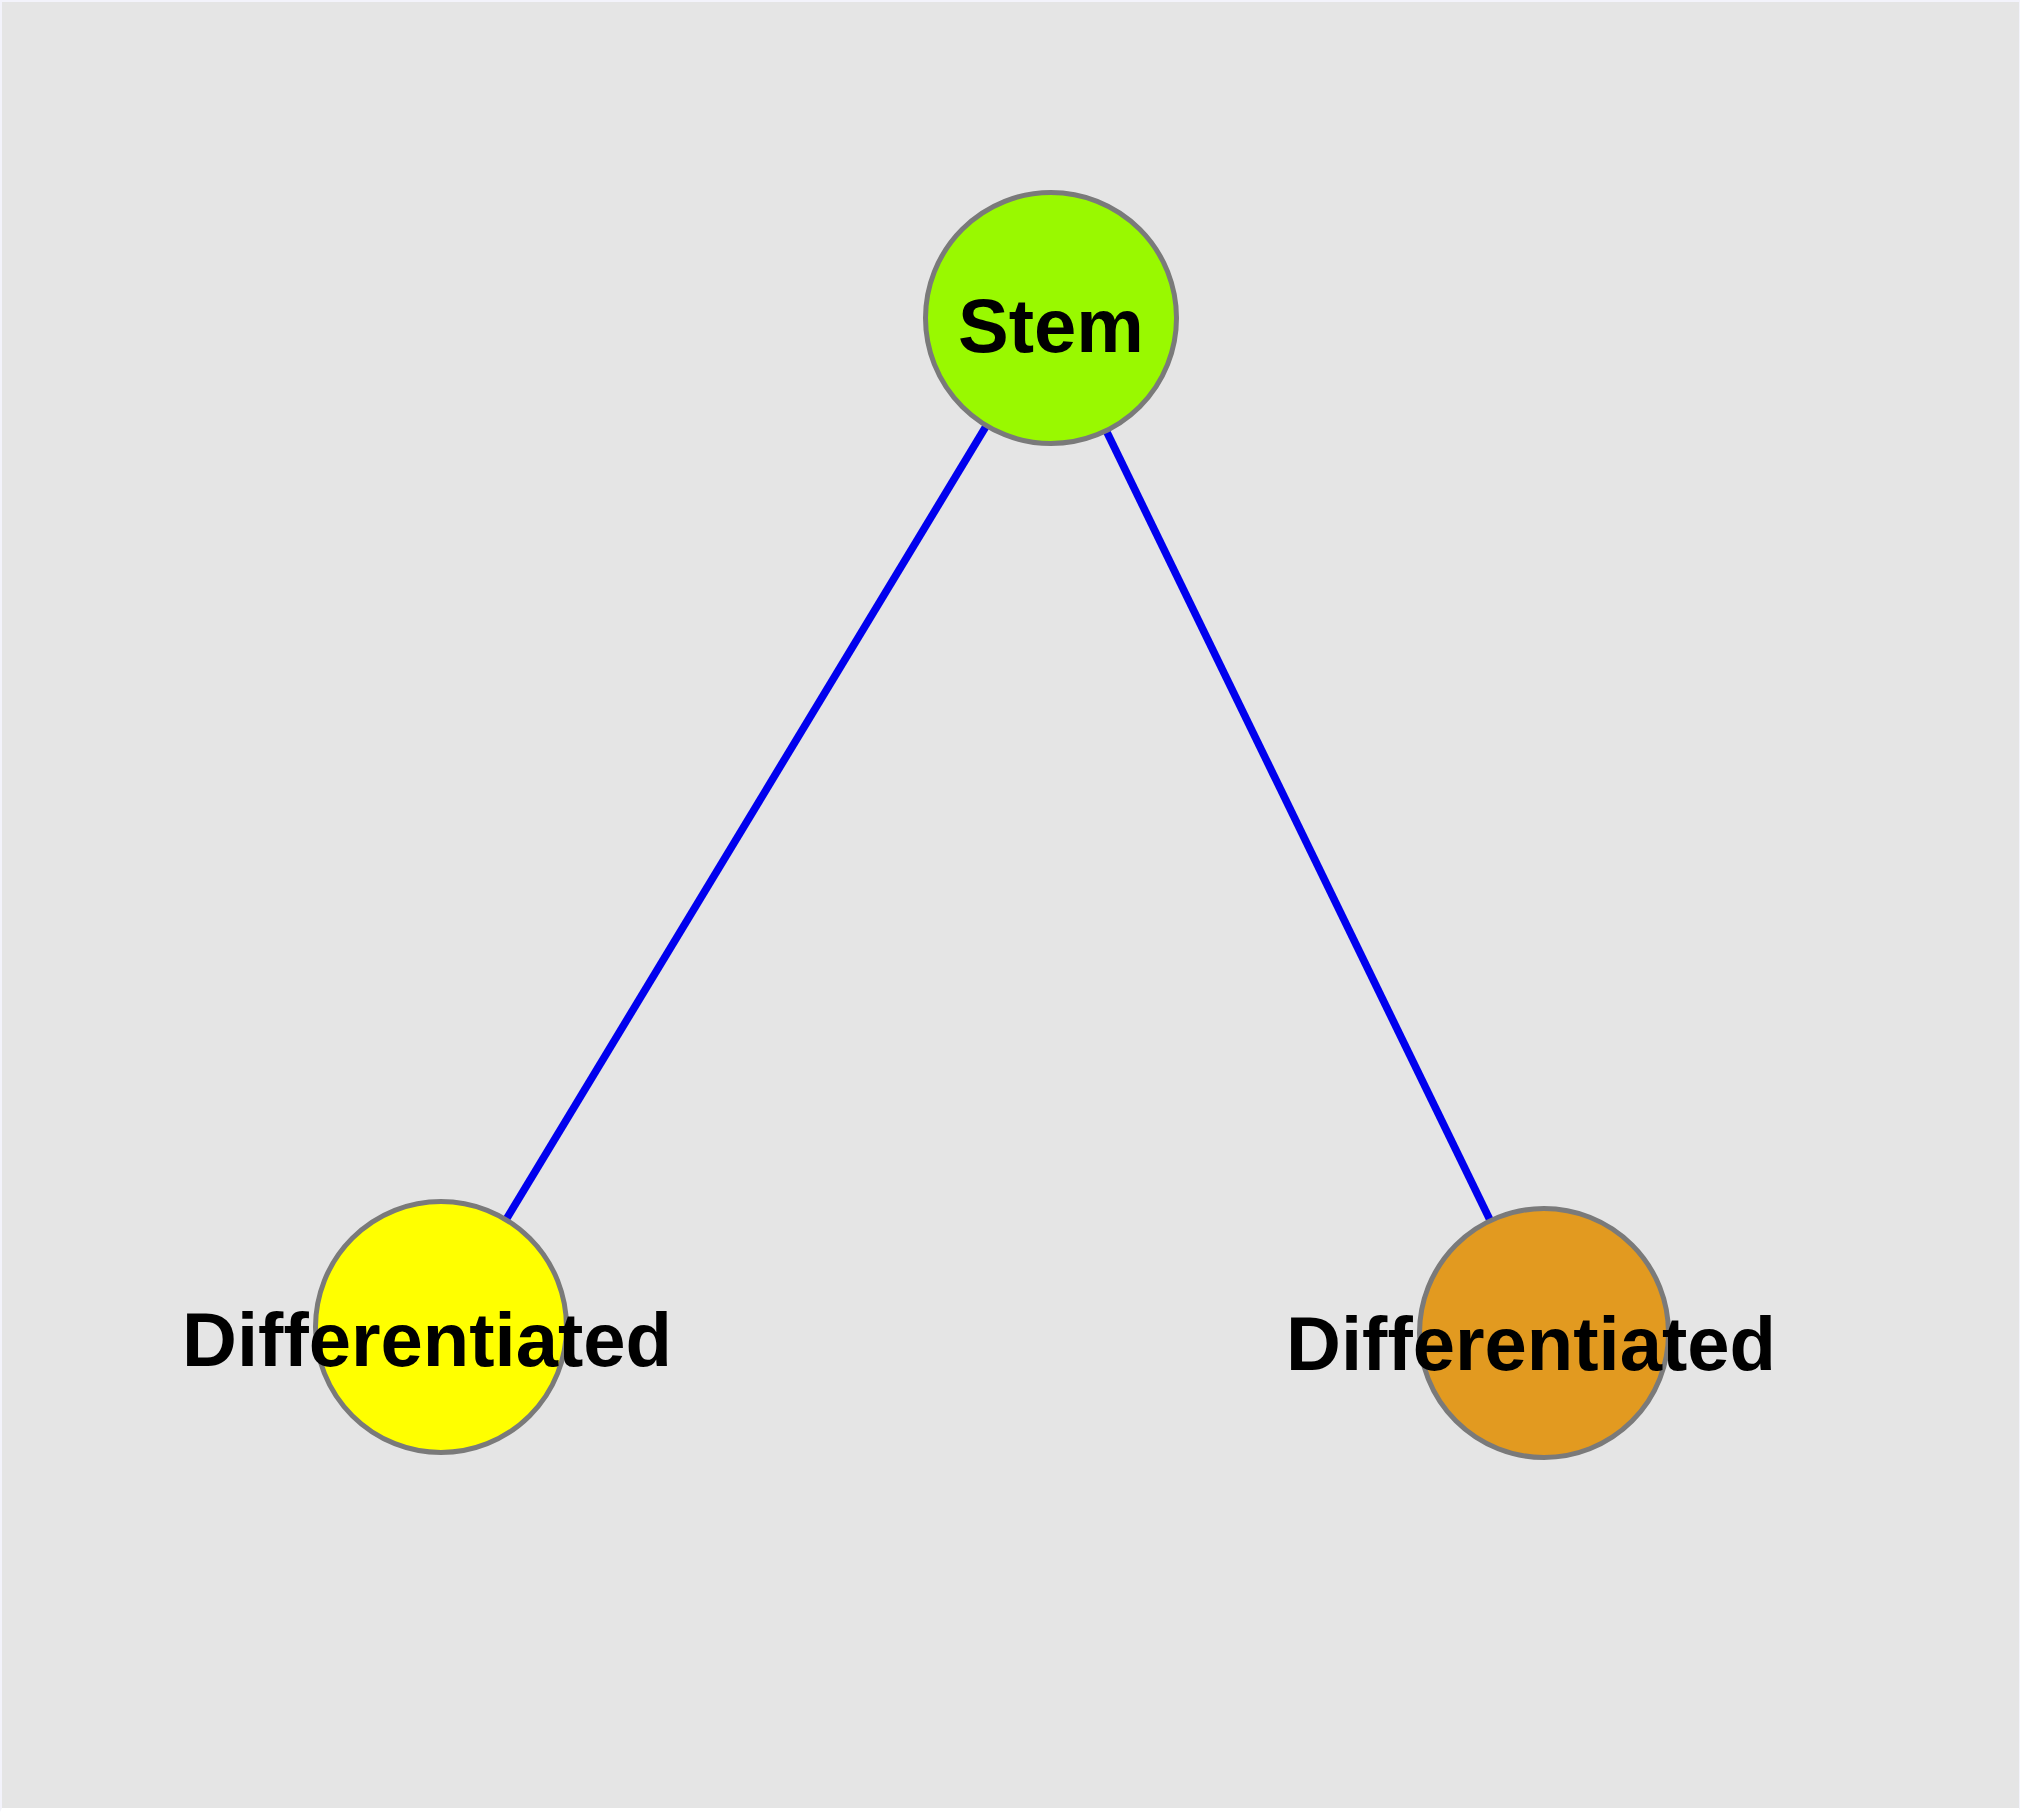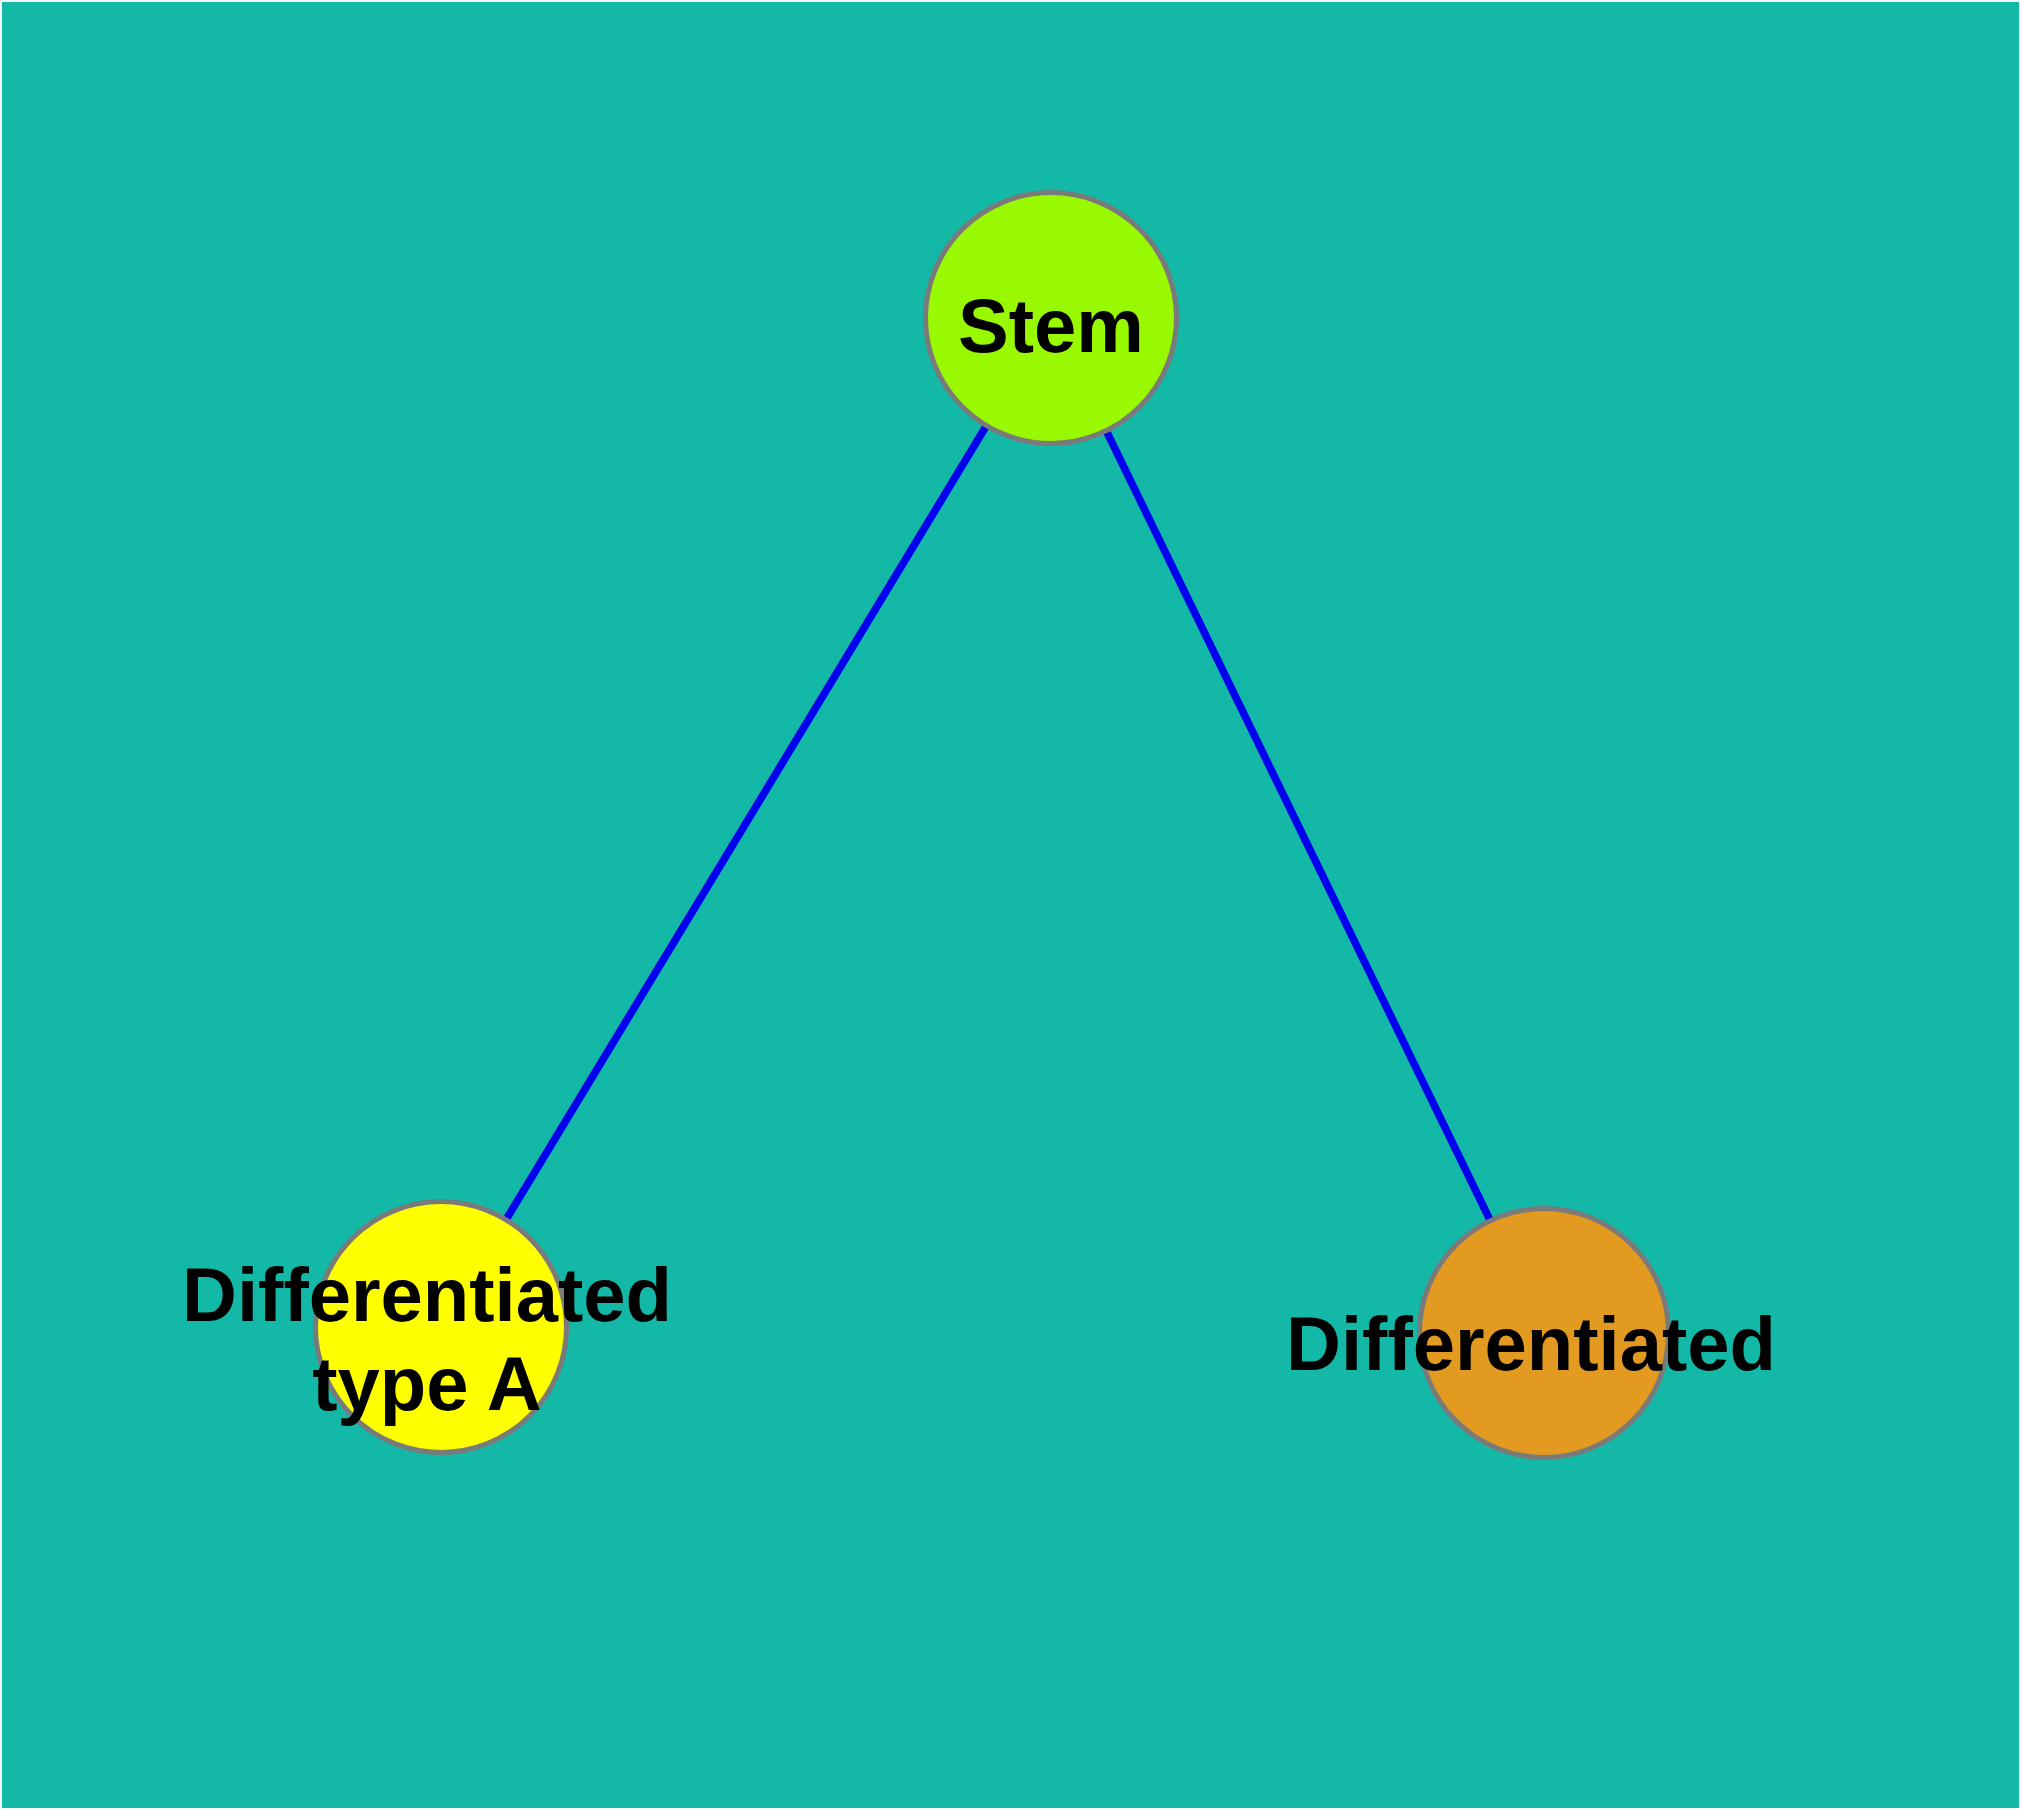--- a/index.html
+++ b/index.html
@@ -49,40 +49,39 @@
     white-space: nowrap;
   }
   .node-label span { display: block; }
   .label-stem   { left: 1049px; top:  323px; }
   .label-type-a { left:  425px; top: 1337px; }
   .label-type-b { left: 1529px; top: 1341px; }
 </style>
 </head>
 <body>
 
-<div class="canvas" style="background-color: #14b8a6;">
+<div class="canvas" style="background-color: #e5e5e5;">
 
   <svg class="edges-layer" viewBox="0 0 2384 2138">
     <line class="edge" x1="1238" y1="373" x2="518" y2="1563" style="stroke: rgb(0, 0, 238);"></line>
     <line class="edge" x1="1238" y1="373" x2="1820" y2="1570" style="stroke: rgb(0, 0, 238);"></line>
   </svg>
 
   <div class="node node-stem" style="background-color: rgb(153, 249, 0); border-color: rgb(122, 122, 122);"></div>
 
   <div class="node node-type-a" style="background-color: rgb(255, 255, 0); border-color: rgb(122, 122, 122);"></div>
 
   <div class="node node-type-b" style="background-color: rgb(226, 154, 32); border-color: rgb(122, 122, 122);"></div>
 
   <div class="node-label label-stem" style="color: rgb(0, 0, 0);">
     <span>Stem</span>
   </div>
 
   <div class="node-label label-type-a" style="color: rgb(0, 0, 0);">
     <span>Differentiated</span>
-    <span>type A</span>
   </div>
 
   <div class="node-label label-type-b" style="color: rgb(0, 0, 0);">
     <span>Differentiated</span>
   </div>
 
 </div>
 
 
 </body></html>

